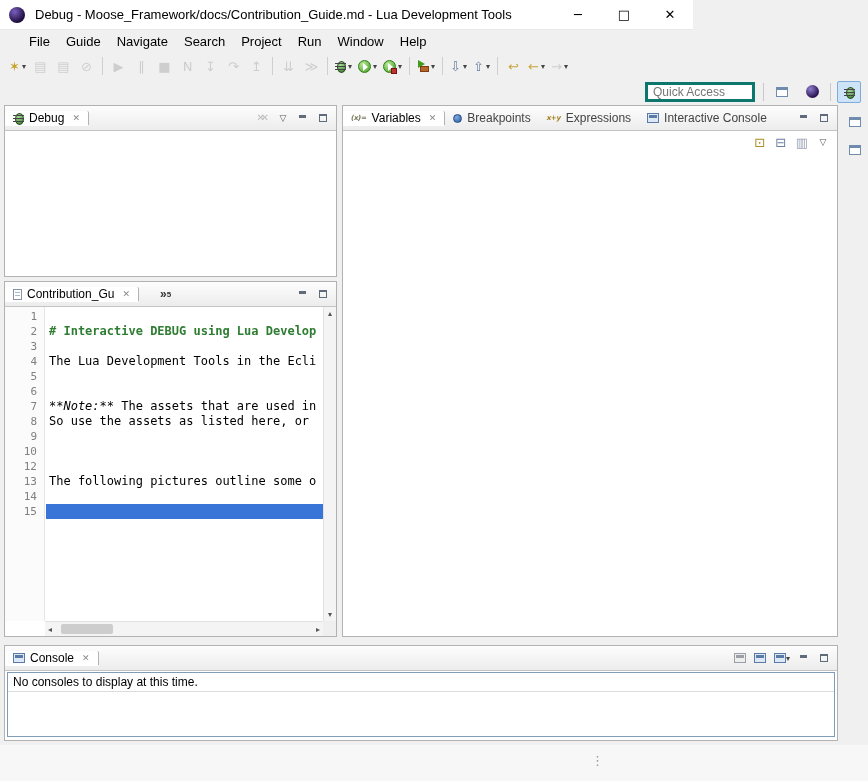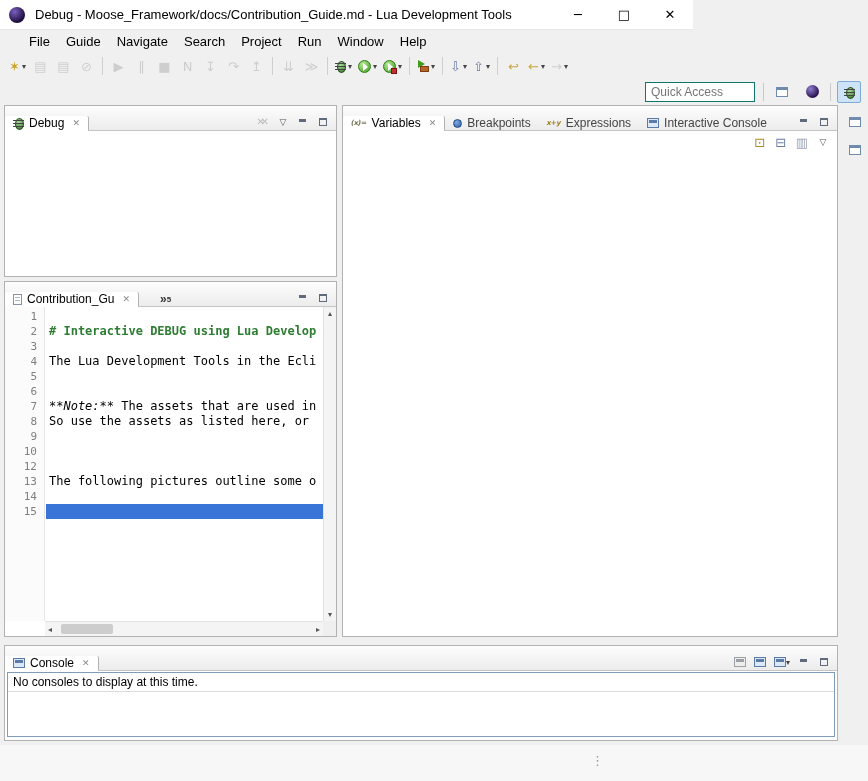--- a/index.html
+++ b/index.html
@@ -67,30 +67,30 @@
            background:radial-gradient(circle at 35% 30%,#8f7fd0,#2a1350 70%);}
   .min-glyph{width:10px;height:10px;position:relative;}
   .min-glyph::after{content:"";position:absolute;left:1px;right:2px;top:2px;height:3px;background:#5f6b7a;}
   .max-glyph{width:10px;height:10px;position:relative;}
   .max-glyph::after{content:"";position:absolute;left:1px;right:1px;top:1px;bottom:1px;
            border:1px solid #5f6b7a;border-top-width:2px;}
 
   
   .qa-row{position:absolute;left:0;top:79px;width:868px;height:25px;display:flex;
           align-items:center;justify-content:flex-end;gap:8px;padding-right:7px;}
-  .qa-input{width:110px;height:20px;border:1px solid #0f766e;background:#fff;padding:0 5px;
+  .qa-input{width:110px;height:20px;border:3px solid #0f766e;background:#fff;padding:0 5px;
             font:12px "Liberation Sans",sans-serif;color:#333;}
   .persp-bar{display:flex;align-items:center;gap:6px;}
   .persp-btn{width:24px;height:22px;display:flex;align-items:center;justify-content:center;border-radius:2px;}
   .persp-btn.active{background:#cde3f7;border:1px solid #7fabd8;}
   .persp-sep{width:1px;height:18px;background:#c9c9c9;}
 
   
   .panel{position:absolute;background:#fff;border:1px solid #b2b2b2;}
-  .panel-header{height:25px;display:flex;align-items:flex-end;position:relative;
+  .panel-header{height:25px;display:flex;align-items:center;position:relative;
                 background:linear-gradient(#fdfdfd,#ececec);border-bottom:1px solid #c4c4c4;}
   .tabs-row{display:flex;align-items:stretch;}
   .tab{display:flex;align-items:center;gap:5px;padding:0 8px;font-size:12px;color:#444;
        position:relative;white-space:nowrap;}
   .tab.active{background:#fff;color:#000;border-right:1px solid #b2b2b2;border-radius:2px 2px 0 0;}
   .tab.active::after{content:"";position:absolute;left:0;right:0;bottom:-1px;height:1px;background:#fff;}
   .tab-close{color:#8a8a8a;font-size:9px;margin-left:3px;font-family:"DejaVu Sans",sans-serif;}
   .tab-overflow{display:flex;align-items:center;margin-left:16px;padding:0 5px;color:#333;
                 font-weight:bold;font-size:12px;}
   .tab-overflow sub{font-size:8px;font-weight:bold;}

